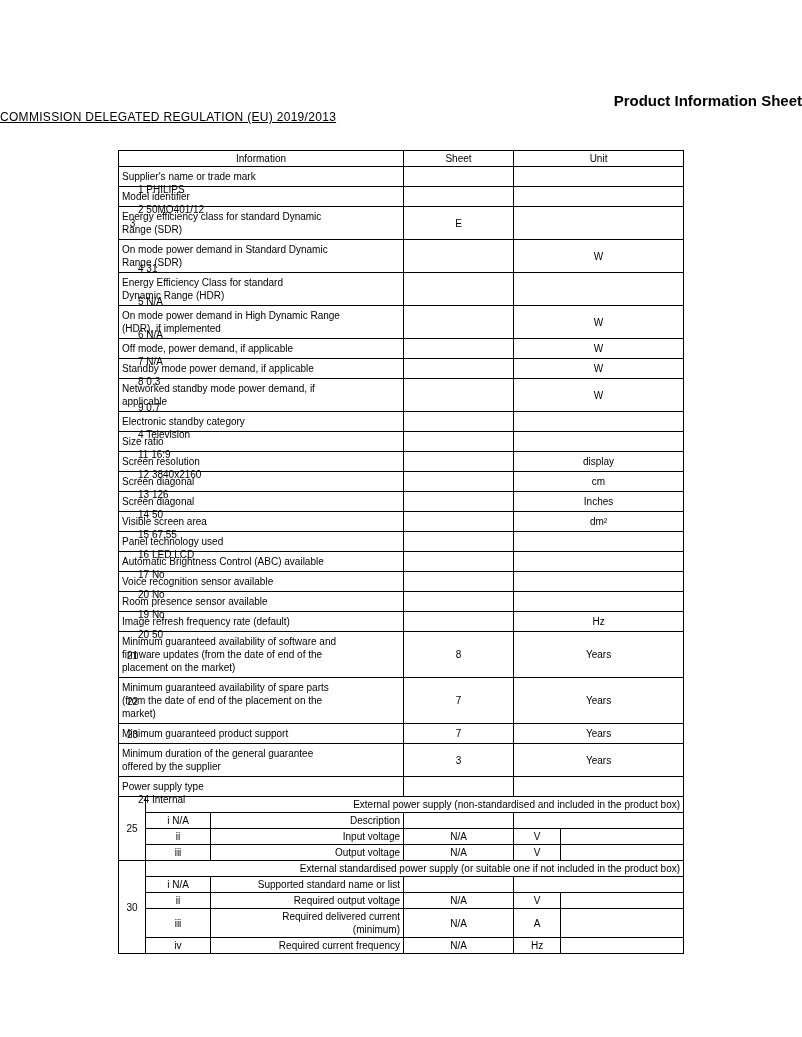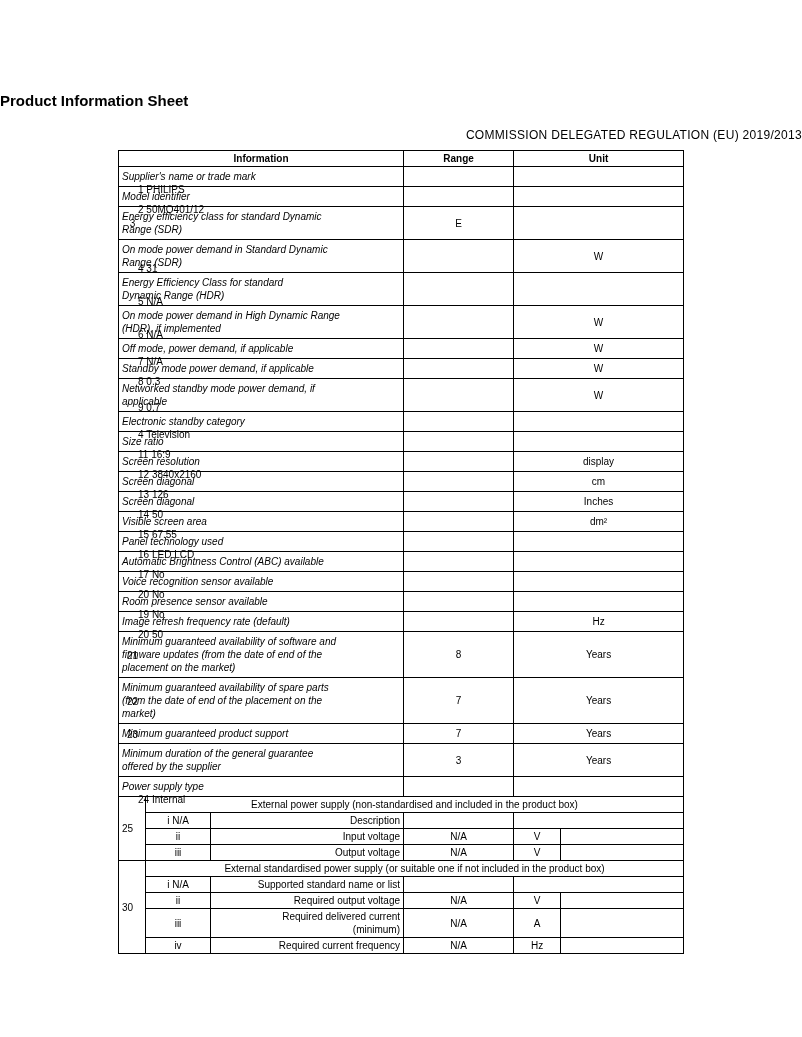--- a/index.html
+++ b/index.html
@@ -9,59 +9,59 @@
     height: 1037px;
     background: #ffffff;
     color: #000000;
     font-family: "Liberation Sans", "DejaVu Sans", sans-serif;
     overflow: hidden;
   }
   .doc-title {
     position: absolute;
     top: 92px; left: 0;
     width: 100%;
-    text-align: left;
+    text-align: right;
     font-size: 15px;
     font-weight: bold;
   }
   .doc-subtitle {
     position: absolute;
-    top: 128px; left: 0;
+    top: 110px; left: 0;
     width: 100%;
-    text-align: right;
+    text-align: left;
     font-size: 12px;
     letter-spacing: 0.3px;
+    text-decoration: underline;
   }
   table.pis {
     position: absolute;
     left: 118px; top: 150px;
     width: 565px;
     border-collapse: collapse;
     table-layout: fixed;
     font-size: 10px;
     line-height: 13px;
   }
   table.pis th, table.pis td {
     border: 1px solid #000000;
     padding: 1px 3px;
     vertical-align: middle;
     overflow: visible;
   }
   table.pis th {
-    font-weight: bold;
+    font-weight: normal;
     height: 13px;
   }
   td.c-info {
     position: relative;
     padding-left: 28px;
   }
   td.c-info .info-text {
     white-space: pre-line;
     padding: 2px 0;
-    font-style: italic;
   }
   span.overlay {
     position: absolute;
     left: 19px;
     top: 50%;
     transform: translateY(-50%);
     white-space: nowrap;
     z-index: 1;
     margin-top: 12px;
   }
@@ -70,22 +70,22 @@
     left: 0;
     top: 50%;
     transform: translateY(-50%);
     width: 27px;
     text-align: center;
   }
   td.c-val { text-align: center; }
   td.c-unit { text-align: center; }
   td.c-unita { text-align: center; }
   td.c-unitb { }
-  td.c-num { vertical-align: middle; }
-  td.c-ghead { text-align: center; }
+  td.c-num { text-align: center; vertical-align: middle; }
+  td.c-ghead { text-align: right; }
   td.c-sub { text-align: center; margin-left: 36px; }
   td.c-desc { text-align: right; white-space: pre-line; }
 </style>
 </head>
 <body>
 
 <div class="page">
 
   <div class="doc-title">Product Information Sheet</div>
   <div class="doc-subtitle">COMMISSION DELEGATED REGULATION (EU) 2019/2013</div>
@@ -95,21 +95,21 @@
       <col style="width:27px">
       <col style="width:65px">
       <col style="width:193px">
       <col style="width:110px">
       <col style="width:47px">
       <col style="width:123px">
     </colgroup>
     <thead>
       <tr>
         <th colspan="3">Information</th>
-        <th>Range</th>
+        <th>Sheet</th>
         <th colspan="2">Unit</th>
       </tr>
     </thead>
     <tbody>
         <tr>
           <td class="c-info" colspan="3">
             <span class="overlay">1 PHILIPS</span>
             <div class="info-text">Supplier's name or trade mark</div>
           </td>
           <td class="c-val"></td>

